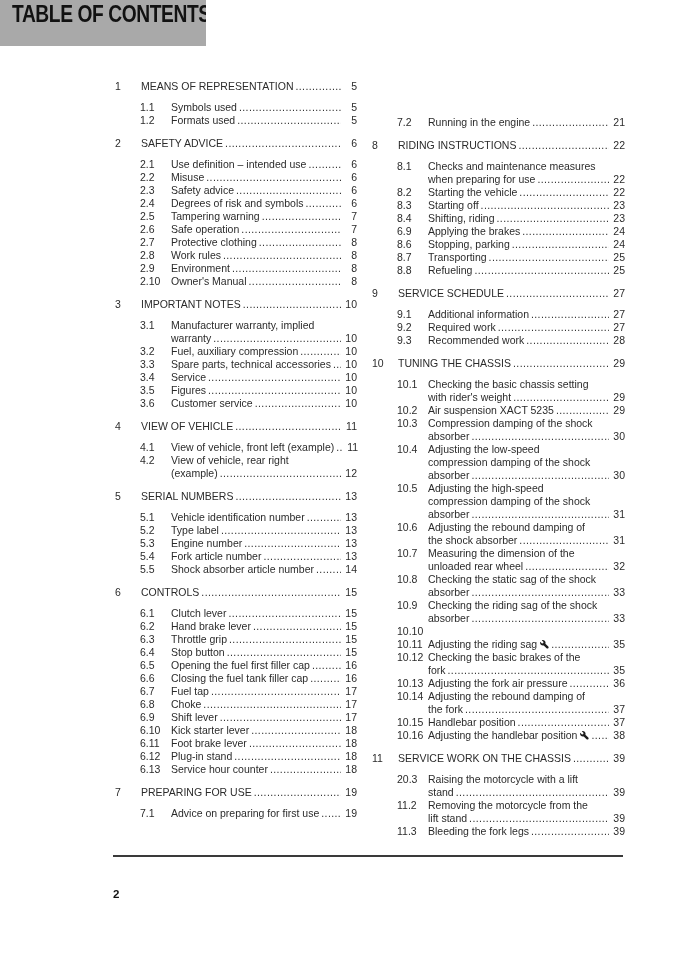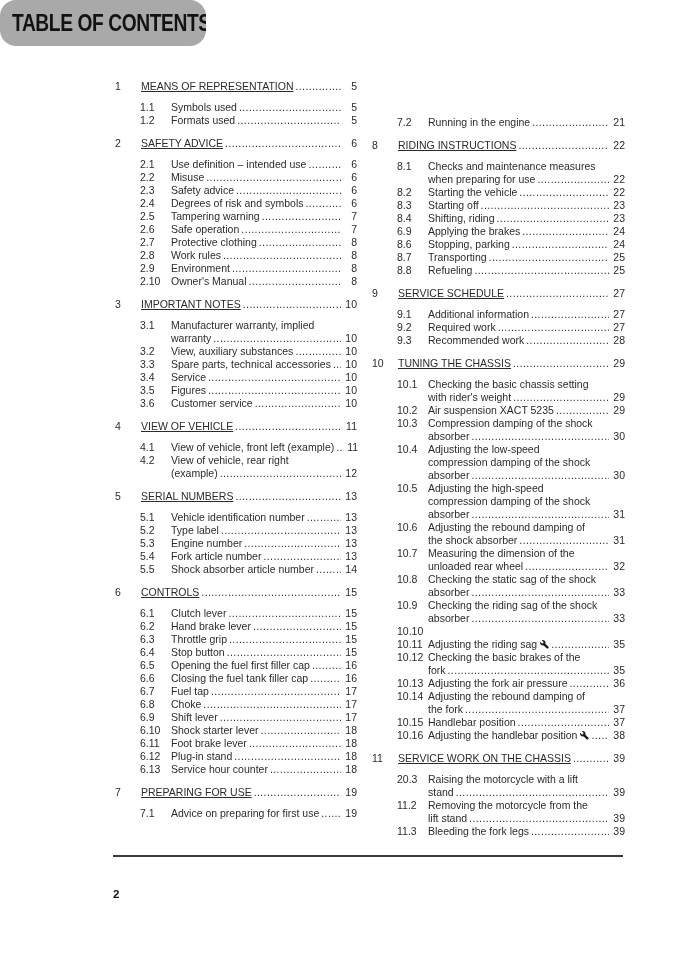--- a/index.html
+++ b/index.html
@@ -5,36 +5,36 @@
   html,body{margin:0;padding:0;background:#ffffff;}
   .page{
     position:relative;width:678px;height:960px;background:#ffffff;
     font-family:"Liberation Sans","DejaVu Sans",sans-serif;
     color:var(--body-text,#2b2b2b);
     overflow:hidden;
   }
   .header-box{
     position:absolute;left:0;top:0;width:206px;height:46px;
     background:var(--header-bg,#a9a9a9);
-    display:flex;align-items:center;overflow:hidden;border-radius:16px;
+    display:flex;overflow:hidden;
   }
   .header-box h1{
     margin:0 0 0 12px;font-size:24px;font-weight:bold;
     color:var(--header-text,#121212);letter-spacing:-0.5px;
     transform:scaleX(0.8);transform-origin:left center;white-space:nowrap;
   }
   .toc{position:absolute;left:115px;top:80px;display:flex;gap:15px;}
   .col{width:242px;font-size:10.5px;line-height:13px;}
   .col.right{width:253px;margin-top:36px;}
   .section{margin-top:10px;}
   .section:first-child{margin-top:0;}
   .row{display:flex;align-items:baseline;}
   .row.chapter{margin-bottom:8px;}
   .cnum{flex:0 0 26px;}
-  .ctitle{flex:0 0 auto;text-decoration:underline;}
+  .ctitle{flex:0 0 auto;}
   .item{padding-left:25px;}
   .inum{flex:0 0 31px;}
   .etext{flex:1;min-width:0;}
   .line-last{display:flex;align-items:baseline;}
   .t{flex:0 0 auto;}
   .dots{flex:1;overflow:hidden;white-space:nowrap;margin:0 2px;min-width:6px;}
   .dots::after{
     content:"........................................................................................................";
     letter-spacing:0.4px;
   }
@@ -204,21 +204,21 @@
                 <span class="t">warranty</span>
                 <span class="dots"></span>
                 <span class="pg">10</span>
               </div>
             </div>
           </div>
           <div class="row item">
             <span class="inum">3.2</span>
             <div class="etext">
               <div class="line-last">
-                <span class="t">View, auxiliary substances</span>
+                <span class="t">Fuel, auxiliary compression</span>
                 <span class="dots"></span>
                 <span class="pg">10</span>
               </div>
             </div>
           </div>
           <div class="row item">
             <span class="inum">3.3</span>
             <div class="etext">
               <div class="line-last">
                 <span class="t">Spare parts, technical accessories</span>
@@ -439,21 +439,21 @@
                 <span class="t">Shift lever</span>
                 <span class="dots"></span>
                 <span class="pg">17</span>
               </div>
             </div>
           </div>
           <div class="row item">
             <span class="inum">6.10</span>
             <div class="etext">
               <div class="line-last">
-                <span class="t">Shock starter lever</span>
+                <span class="t">Kick starter lever</span>
                 <span class="dots"></span>
                 <span class="pg">18</span>
               </div>
             </div>
           </div>
           <div class="row item">
             <span class="inum">6.11</span>
             <div class="etext">
               <div class="line-last">
                 <span class="t">Foot brake lever</span>

